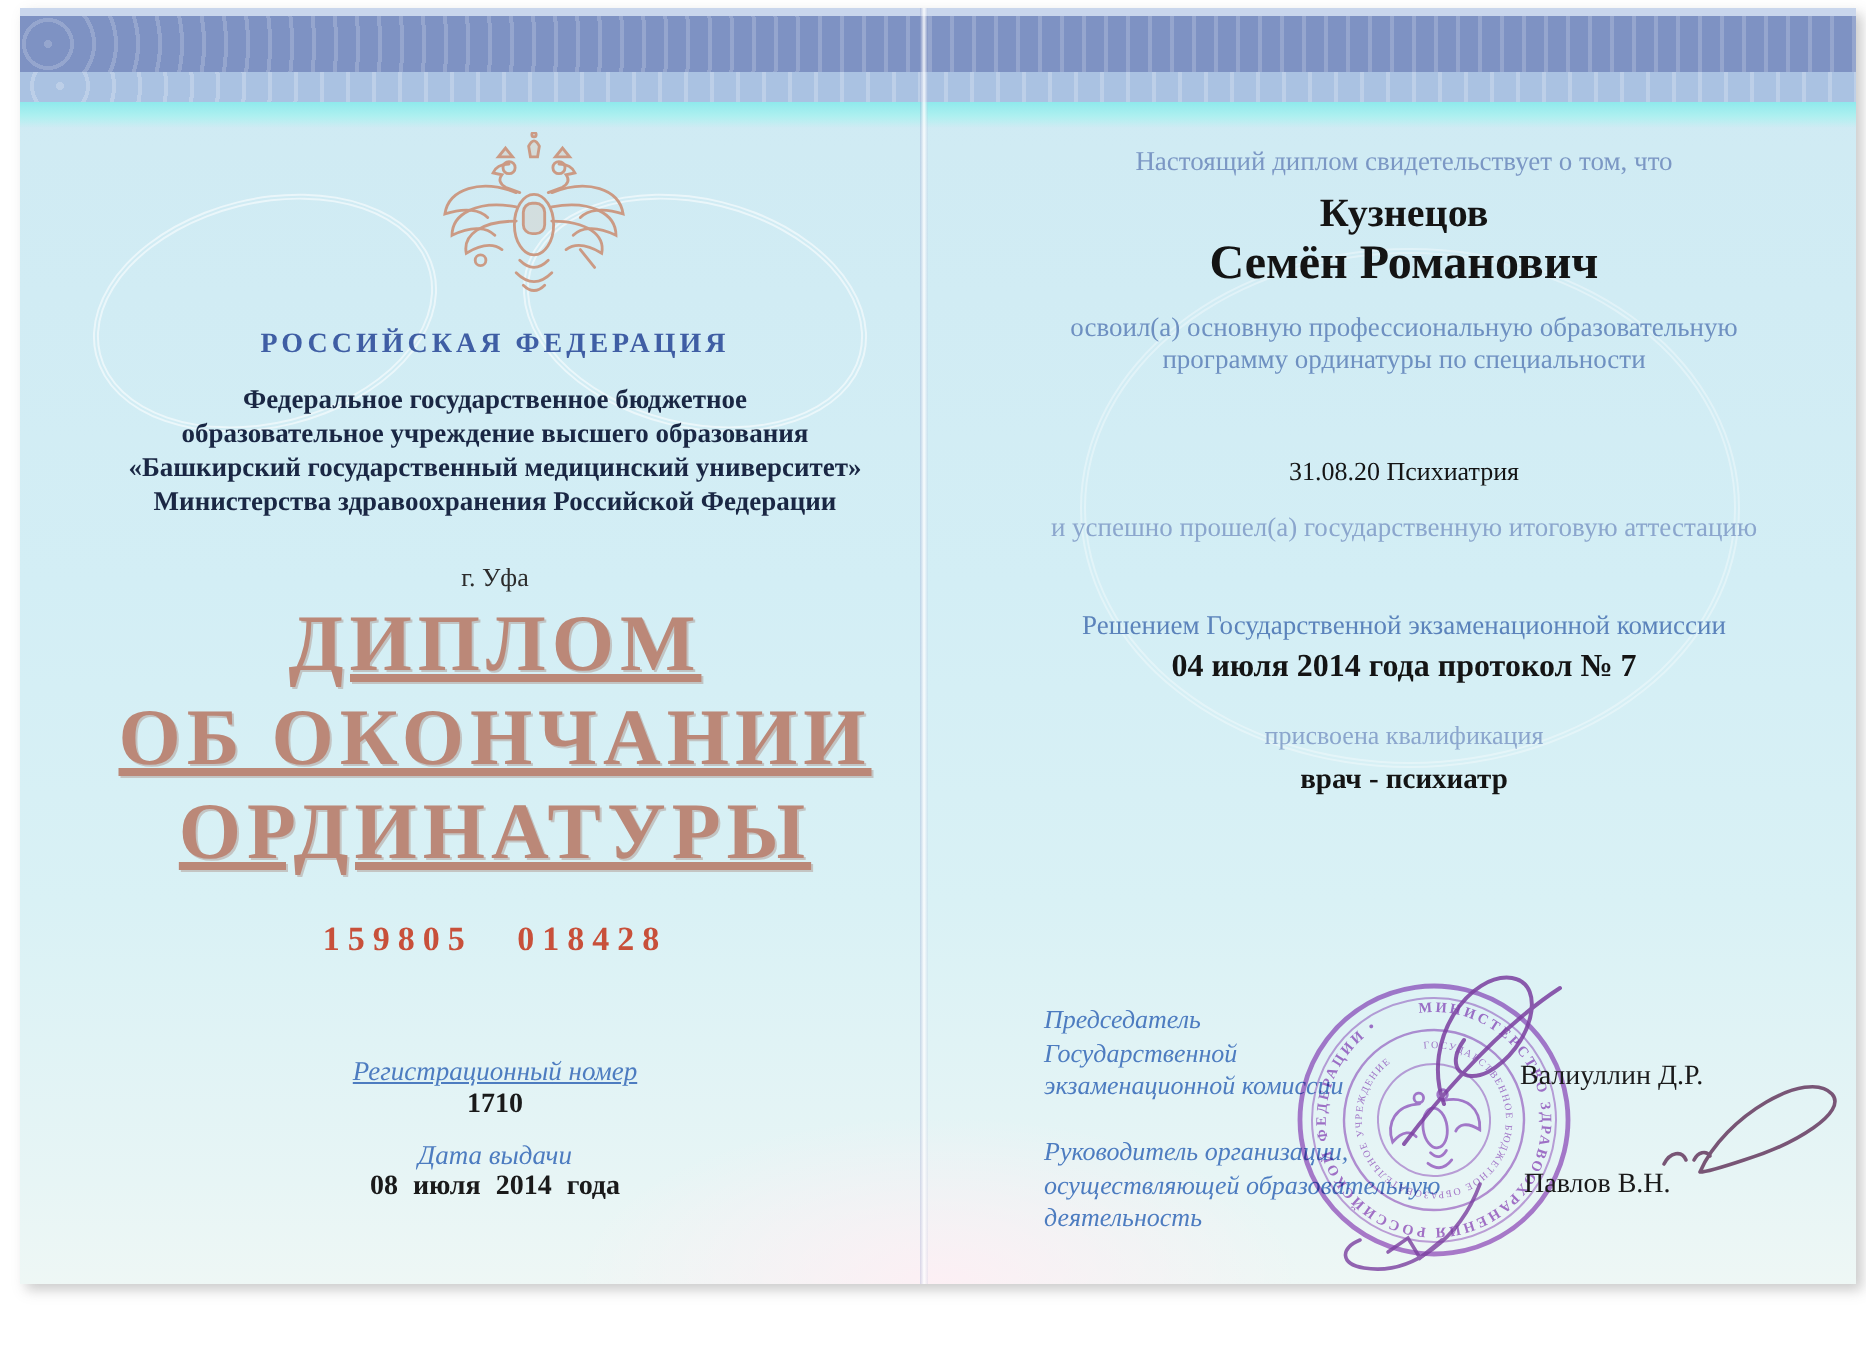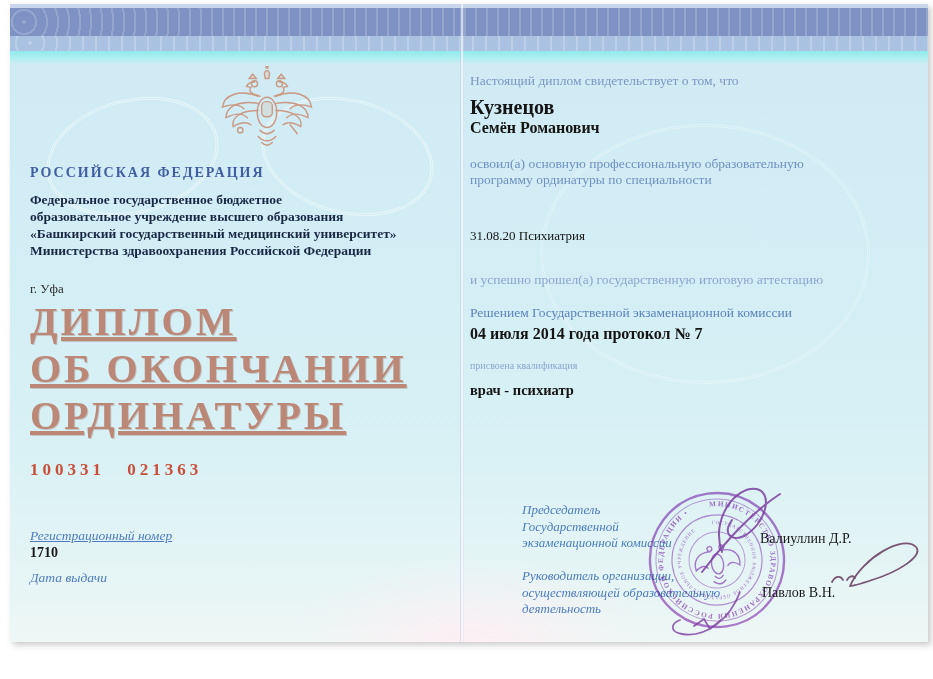--- a/index.html
+++ b/index.html
@@ -26,45 +26,45 @@
     background:linear-gradient(90deg,rgba(120,135,190,.28),rgba(255,255,255,.85),rgba(120,135,190,.12));}
   
   .wm{position:absolute;border:3px double rgba(255,255,255,.55);border-radius:50%;}
   .wm1{left:35px;top:95px;width:175px;height:115px;transform:rotate(-14deg);}
   .wm2{left:250px;top:95px;width:175px;height:115px;transform:rotate(14deg);}
   .wm3{left:530px;top:120px;width:330px;height:260px;border-color:rgba(255,255,255,.35);}
   
   .page{position:absolute;top:0;bottom:0;}
   .page.left{left:20px;width:435px;}
   .page.right{left:460px;width:464px;}
-  .t{position:absolute;left:0;right:0;}
+  .t{position:absolute;left:0;right:0;text-align:center;}
   
   .country{top:161px;font-size:14px;font-weight:bold;letter-spacing:2px;color:#3f5ea4;}
   .inst{top:187px;font-size:13.5px;font-weight:bold;line-height:17px;color:#1a2744;}
   .city{top:277px;font-size:13px;color:#2c2c2c;}
   .main-title{top:294px;font-size:40px;font-weight:bold;line-height:47px;letter-spacing:3px;
     color:#bb8878;text-shadow:1px 1px 0 rgba(150,95,80,.3);text-decoration:underline;}
   .serial{top:456px;font-size:17px;font-weight:bold;letter-spacing:4px;word-spacing:14px;color:#c8503a;}
   .dockind{top:478px;font-size:13.5px;letter-spacing:.5px;color:#31427c;}
   .bluelabel{font-style:italic;color:#4d7cc0;font-size:13.5px;}
   .reglabel{top:524px;text-decoration:underline;}
   .regnum{top:541px;font-size:14px;font-weight:bold;color:#1a1a1a;}
   .datelabel{top:566px;}
   .dateval{top:582px;font-size:14px;font-weight:bold;color:#1a1a1a;word-spacing:4px;}
   
   .intro{top:69px;font-size:13.5px;color:#7b97c4;}
   .lastname{top:92px;font-size:20px;font-weight:bold;color:#141414;}
-  .firstname{top:115px;font-size:16px;font-weight:bold;color:#141414;}
+  .firstname{top:115px;font-size:24px;font-weight:bold;color:#141414;}
   .prog1{top:152px;font-size:13.5px;color:#6e90c1;}
   .prog2{top:168px;font-size:13.5px;color:#6e90c1;}
   .specialty{top:224px;font-size:13px;font-weight:normal;color:#141414;}
-  .attest{top:268px;font-size:13.5px;color:#8ba6cd;}
+  .attest{top:252px;font-size:13.5px;color:#8ba6cd;}
   .commission{top:301px;font-size:13.5px;color:#5b83bb;}
   .protocol{top:321px;font-size:16px;font-weight:bold;color:#141414;}
-  .quallabel{top:356px;font-size:10px;color:#8ba6cd;}
+  .quallabel{top:356px;font-size:13px;color:#8ba6cd;}
   .qualification{top:378px;font-size:14.5px;font-weight:bold;color:#141414;}
   .sig-label{position:absolute;left:52px;text-align:left;font-style:italic;
     font-size:13px;line-height:16.5px;color:#4d7cc0;}
   .chairman-label{top:498px;}
   .head-label{top:564px;}
   .sig-name{position:absolute;width:160px;text-align:left;font-size:14px;font-weight:normal;color:#1a1a1a;}
   .chairman-name{left:290px;top:527px;}
   .head-name{left:292px;top:581px;}
   .stamp{position:absolute;left:177px;top:486px;width:140px;height:140px;
     transform:rotate(-8deg);opacity:.88;mix-blend-mode:multiply;}
@@ -128,25 +128,26 @@
     <div class="t country">РОССИЙСКАЯ ФЕДЕРАЦИЯ</div>
 
     <div class="t city">г. Уфа</div>
 
     <div class="t main-title">
       <div>ДИПЛОМ</div>
       <div>ОБ ОКОНЧАНИИ</div>
       <div>ОРДИНАТУРЫ</div>
     </div>
 
-    <div class="t serial">100331 021363</div>
+    <div class="t serial">159805 018428</div>
 
     <div class="t bluelabel reglabel">Регистрационный номер</div>
     <div class="t regnum">1710</div>
     <div class="t bluelabel datelabel">Дата выдачи</div>
+    <div class="t dateval">08 июля 2014 года</div>
   </div>
 
   <div class="page right">
 
     <div class="t intro">Настоящий диплом свидетельствует о том, что</div>
     <div class="t lastname">Кузнецов</div>
     <div class="t firstname">Семён Романович</div>
 
     <div class="t prog1">освоил(а) основную профессиональную образовательную</div>
     <div class="t prog2">программу ординатуры по специальности</div>

